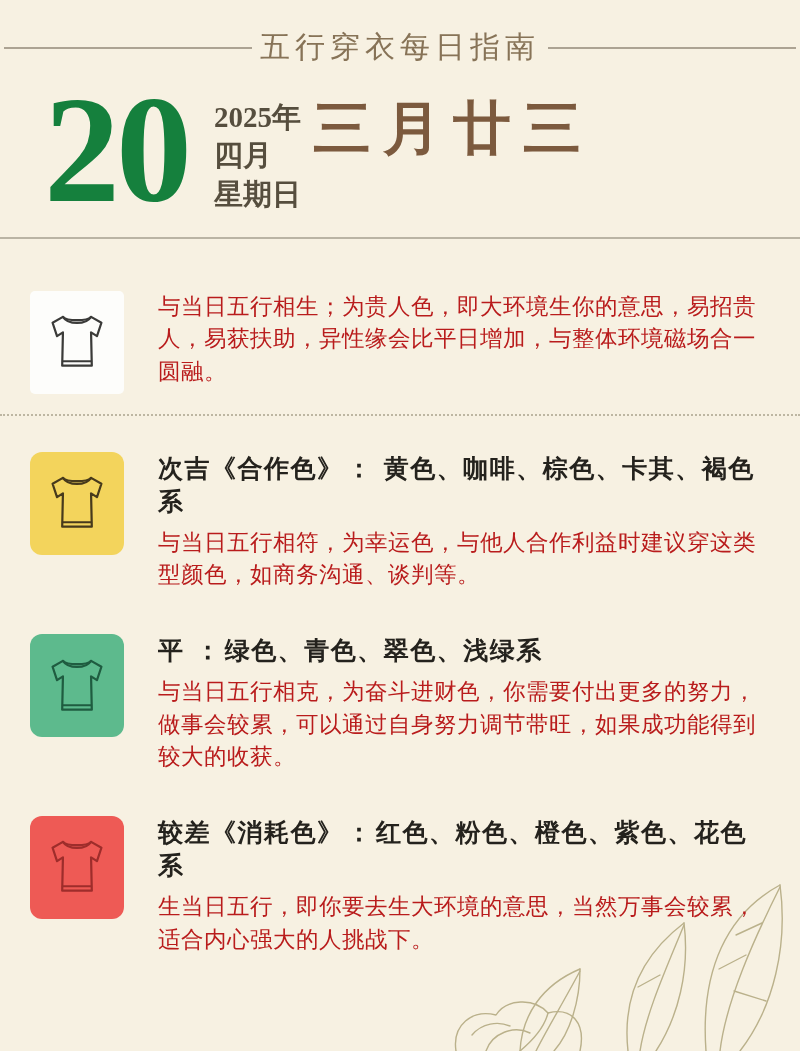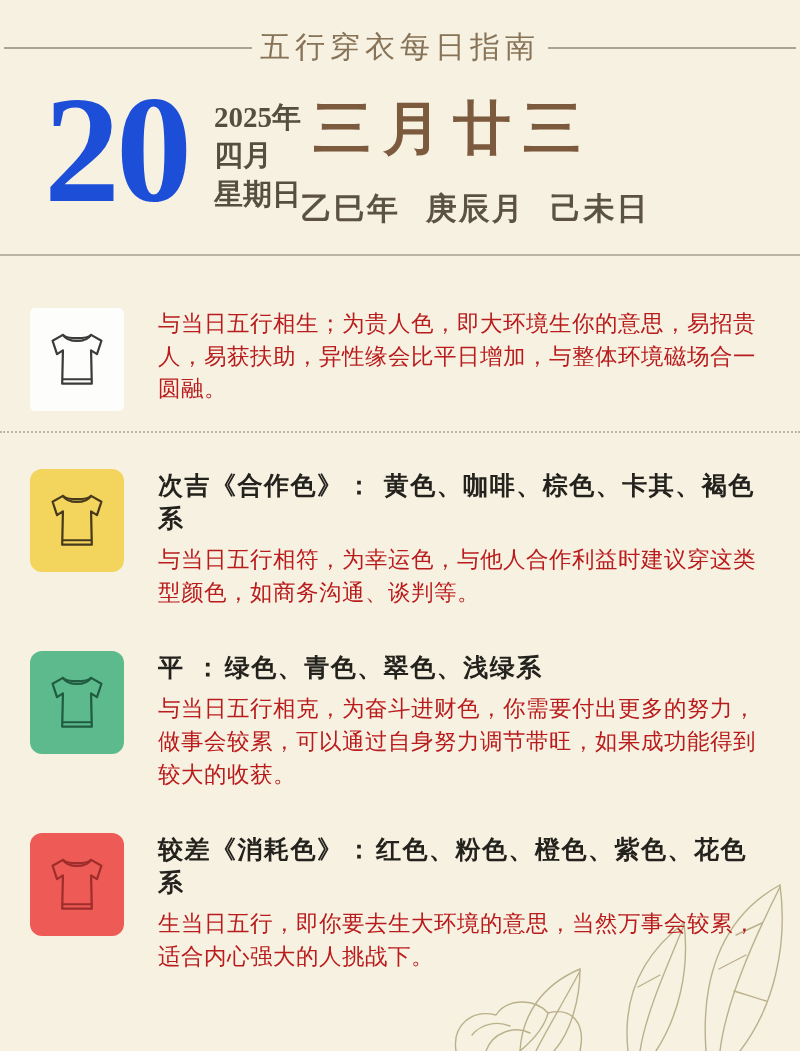--- a/index.html
+++ b/index.html
@@ -22,21 +22,21 @@
   .title-row .line { flex: 1; height: 2px; background: #aca393; }
   .page-title {
     font-size: 30px; color: #877357;
     letter-spacing: 5px; white-space: nowrap;
   }
 
   
   .calendar { display: flex; align-items: flex-start; padding: 20px 36px 0 44px; }
   .day-number {
     font-size: 152px; line-height: 0.82; font-weight: 700;
-    color: #1d4ed8; letter-spacing: -4px;
+    color: #15803d; letter-spacing: -4px;
   }
   .date-stack {
     margin-left: 26px; margin-top: 10px;
     font-size: 29px; font-weight: 600; color: #564e3e; line-height: 1.32;
   }
   .lunar-block { flex: 1; text-align: left; margin-top: 2px; }
   .lunar {
     font-size: 58px; font-weight: 700; color: #7c5a3e;
     letter-spacing: 12px; text-indent: 12px;
   }
@@ -115,21 +115,20 @@
 
   <div class="calendar">
     <div class="day-number">20</div>
     <div class="date-stack">
       <div>2025年</div>
       <div>四月</div>
       <div>星期日</div>
     </div>
     <div class="lunar-block">
       <div class="lunar">三月廿三</div>
-      <div class="ganzhi">乙巳年 庚辰月 己未日</div>
     </div>
   </div>
 
   <div class="header-rule"></div>
 
   <div class="sections">
 
     <section class="section">
       <div class="tile" style="background:#fdfdfb;color:#3b3b39;border-radius:5px">
         <svg viewBox="0 0 100 100" fill="none" stroke="currentColor" stroke-width="3" stroke-linecap="round" stroke-linejoin="round">

